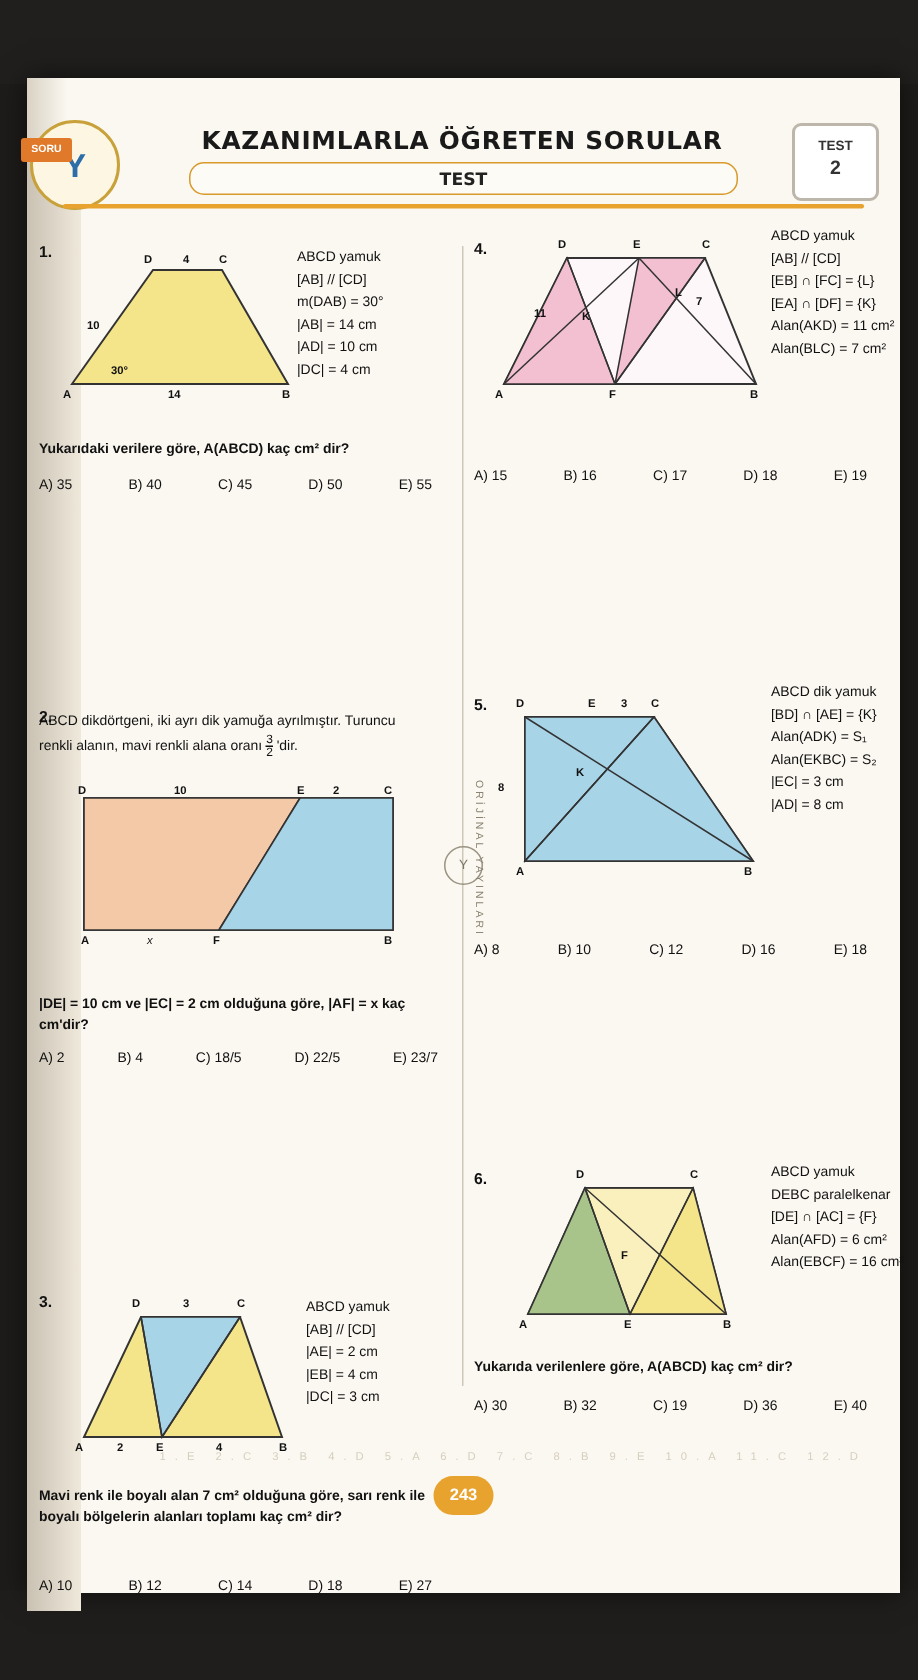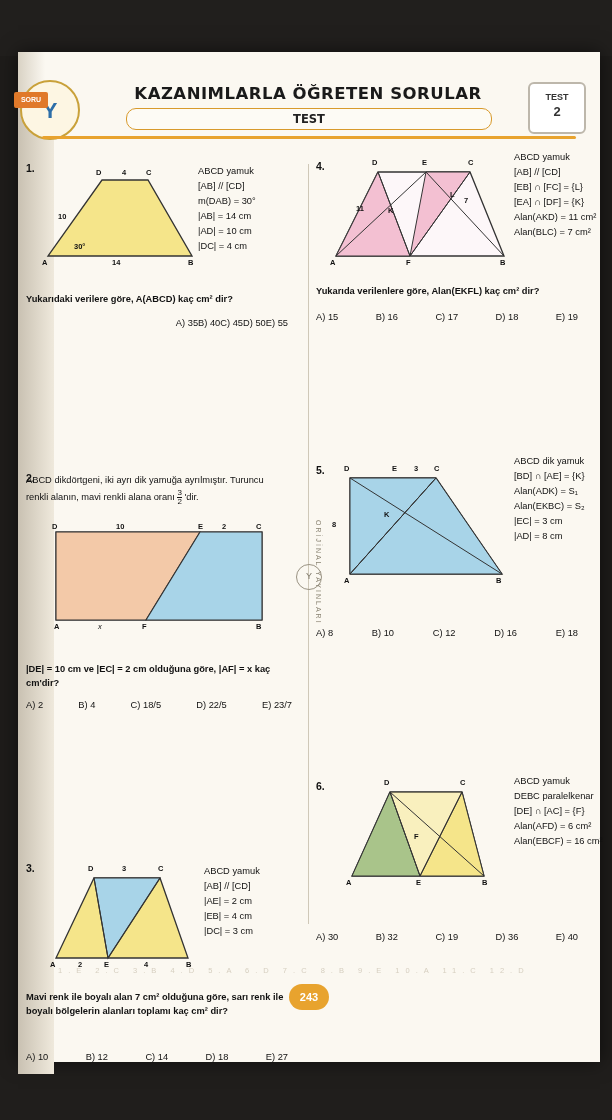--- a/index.html
+++ b/index.html
@@ -83,21 +83,21 @@
   .lbl{position:absolute;font-size:7.5px;color:#111;font-weight:bold;}
   .lbl.it{font-style:italic;font-weight:normal;}
 
   .pagenum{
     position:absolute;left:50%;transform:translateX(-50%);bottom:52px;
     width:40px;height:26px;background:#e8a32e;border-radius:13px;color:#fff;
     font-size:11px;font-weight:bold;text-align:center;line-height:26px;
   }
   .ansrow{
     position:absolute;left:40px;bottom:84px;width:520px;height:12px;
-    color:#d6cfc0;font-size:7.5px;letter-spacing:6px;overflow:hidden;white-space:nowrap;
+    color:#d6cfc0;font-size:7.5px;letter-spacing:6px;overflow:hidden;white-space:nowrap;text-align:right;
   }
 </style>
 </head>
 <body>
 
 <div class="desk"></div>
 <div class="topdesk"></div>
 <div class="bottomdesk"></div>
 
 <div class="paper">
@@ -142,21 +142,21 @@
       <div class="given" style="position:absolute;left:158px;top:4px;width:100px;">
         <div>ABCD yamuk</div>
         <div>[AB] // [CD]</div>
         <div>m(DAB) = 30°</div>
         <div>|AB| = 14 cm</div>
         <div>|AD| = 10 cm</div>
         <div>|DC| = 4 cm</div>
       </div>
 
       <div class="stem" style="position:absolute;left:-14px;top:128px;width:268px;">Yukarıdaki verilere göre, A(ABCD) kaç cm² dir?</div>
-      <div class="choices" style="position:absolute;left:-14px;top:152px;width:262px;justify-content:flex-end;">
+      <div class="choices" style="position:absolute;left:-14px;top:152px;width:262px;">
         <span>A) 35</span>
         <span>B) 40</span>
         <span>C) 45</span>
         <span>D) 50</span>
         <span>E) 55</span>
       </div>
     </div>
 
     <div class="q" style="height:300px;margin-top:100px;">
       <div class="qnum" style="left:-14px;top:0px;">2.</div>
@@ -264,21 +264,20 @@
 
       <div class="given" style="position:absolute;left:184px;top:-10px;width:100px;">
         <div>ABCD yamuk</div>
         <div>[AB] // [CD]</div>
         <div>[EB] ∩ [FC] = {L}</div>
         <div>[EA] ∩ [DF] = {K}</div>
         <div>Alan(AKD) = 11 cm²</div>
         <div>Alan(BLC) = 7 cm²</div>
       </div>
 
-      <div class="stem" style="position:absolute;left:-14px;top:120px;width:268px;">Yukarıda verilenlere göre, Alan(EKFL) kaç cm² dir?</div>
       <div class="choices" style="position:absolute;left:-14px;top:146px;width:262px;">
         <span>A) 15</span>
         <span>B) 16</span>
         <span>C) 17</span>
         <span>D) 18</span>
         <span>E) 19</span>
       </div>
     </div>
 
     <div class="q" style="height:230px;margin-top:104px;">
@@ -342,20 +341,21 @@
       </div>
 
       <div class="given" style="position:absolute;left:184px;top:-6px;width:102px;">
         <div>ABCD yamuk</div>
         <div>DEBC paralelkenar</div>
         <div>[DE] ∩ [AC] = {F}</div>
         <div>Alan(AFD) = 6 cm²</div>
         <div>Alan(EBCF) = 16 cm²</div>
       </div>
 
+      <div class="stem" style="position:absolute;left:-14px;top:120px;width:268px;">Yukarıda verilenlere göre, A(ABCD) kaç cm² dir?</div>
       <div class="choices" style="position:absolute;left:-14px;top:146px;width:262px;">
         <span>A) 30</span>
         <span>B) 32</span>
         <span>C) 19</span>
         <span>D) 36</span>
         <span>E) 40</span>
       </div>
     </div>
   </div>
 

